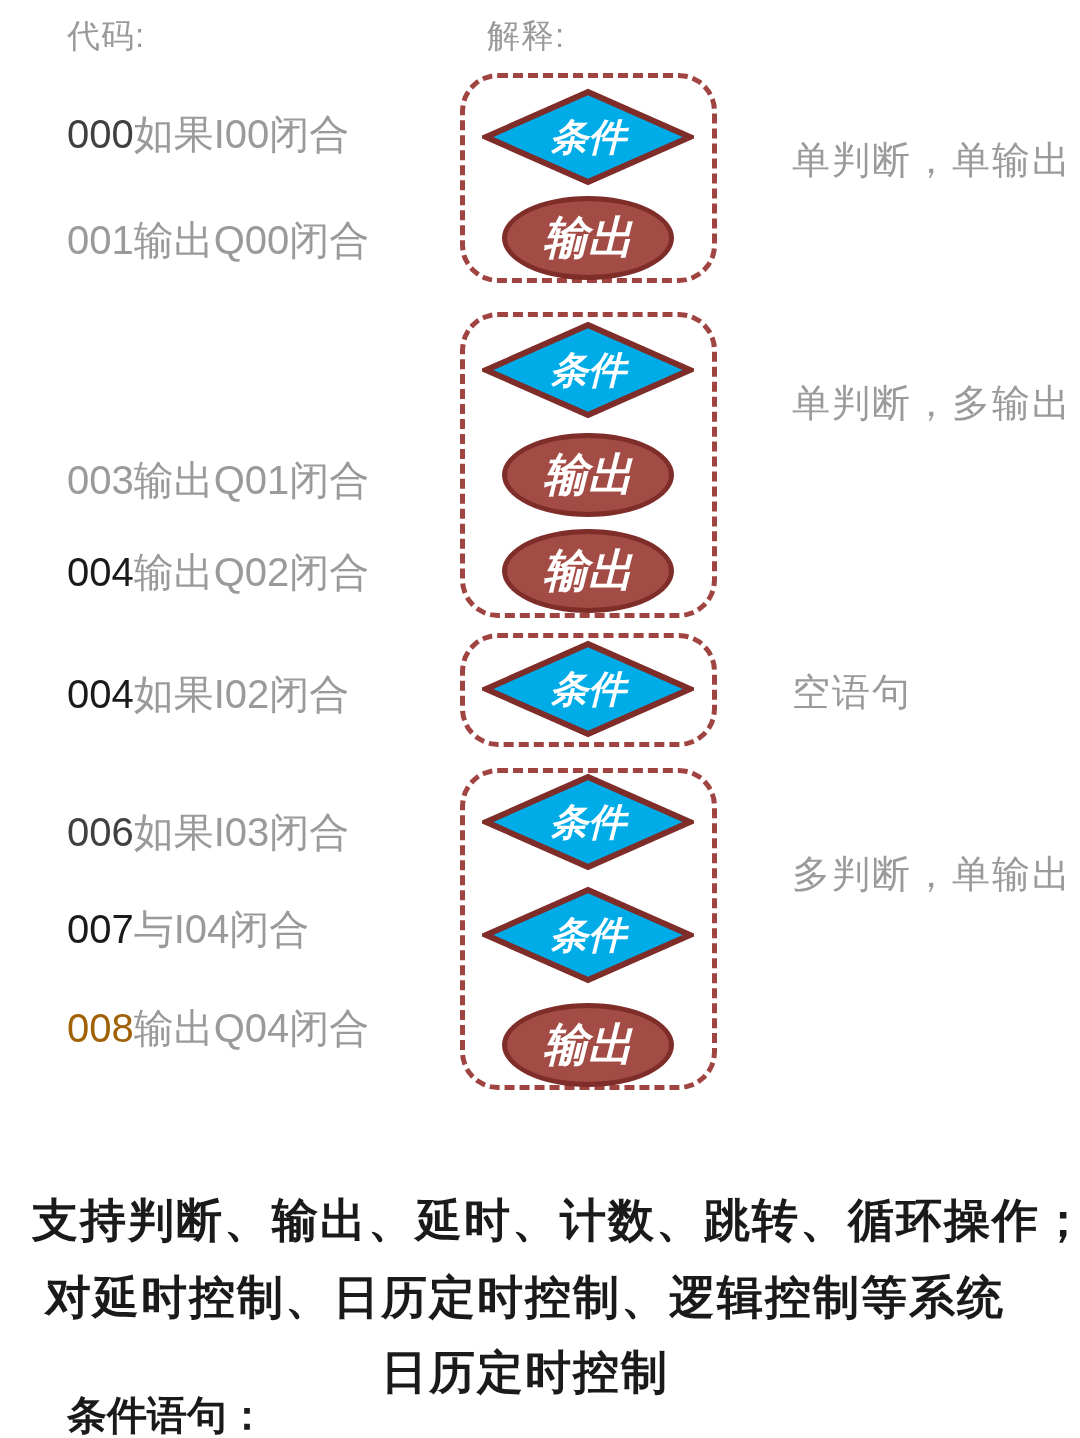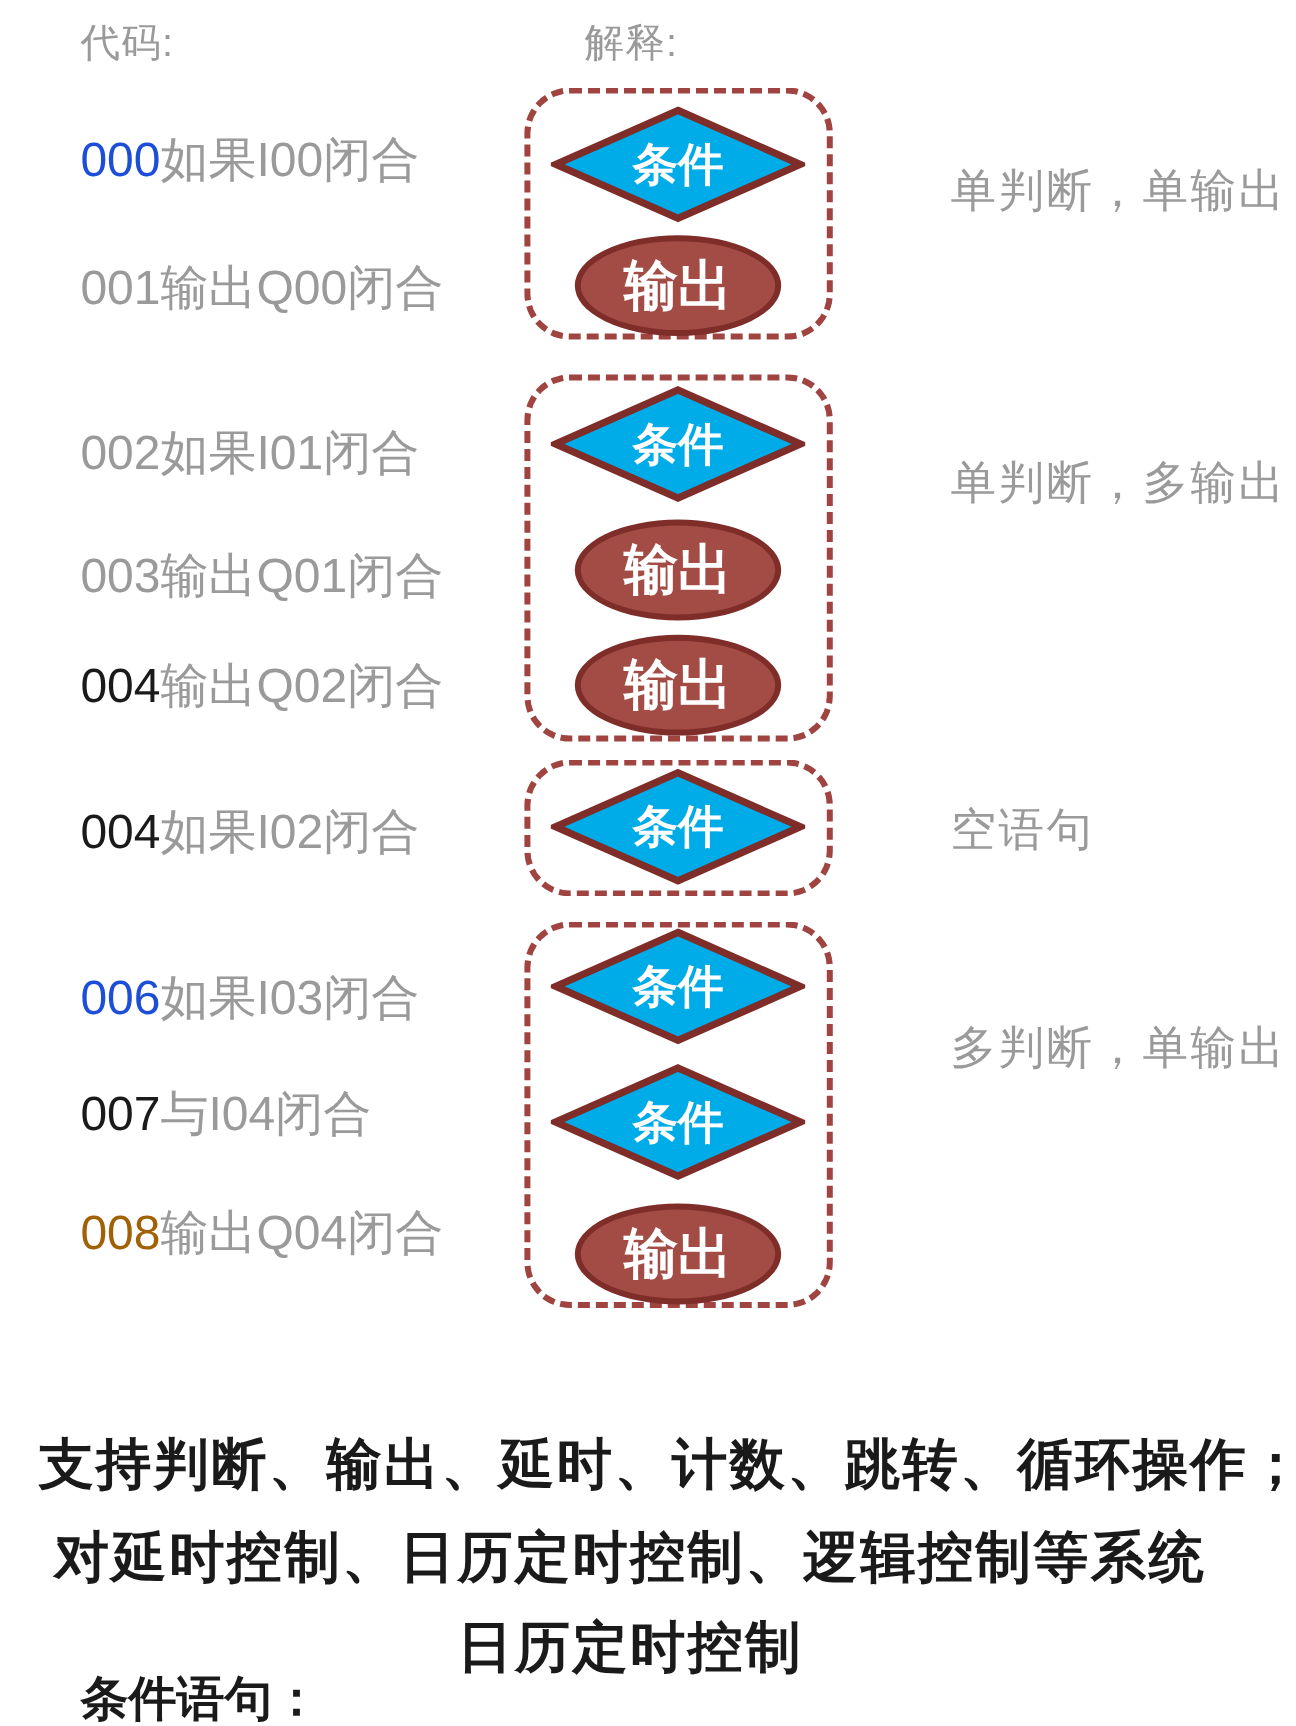--- a/index.html
+++ b/index.html
@@ -24,26 +24,27 @@
     position: absolute;
     left: 35px;
     font-size: 40px;
     line-height: 1.1;
     color: var(--text-gray);
     white-space: nowrap;
   }
   .code-line .num { color: var(--text-gray); }
   .group {
     position: absolute;
-    left: 405px;
+    left: 428px;
     width: 257px;
     box-sizing: border-box;
     border: 5px dashed var(--dash-red);
     border-radius: 38px;
     overflow: visible;
+    font-style: italic;
   }
   .diamond {
     position: absolute;
     left: 17px;
     width: 212px;
     height: 98px;
   }
   .diamond svg { position: absolute; left: 0; top: 0; }
   .diamond polygon {
     fill: var(--diamond-blue);
@@ -102,27 +103,26 @@
   }
 </style>
 </head>
 <body>
 
 <div id="canvas">
 
   <div class="hdr" style="left:35px; top:18px;">代码:</div>
   <div class="hdr" style="left:455px; top:18px;">解释:</div>
 
-  <div class="code-line" style="top:112px;"><span class="num" style="color: #1d4ed8;">000</span><span class="txt">如果I00闭合</span></div>
+  <div class="code-line" style="top:112px;"><span class="num" style="color: #404040;">000</span><span class="txt">如果I00闭合</span></div>
   <div class="code-line" style="top:218px;"><span class="num" style="color: rgb(154, 154, 154);">001</span><span class="txt">输出Q00闭合</span></div>
-  <div class="code-line" style="top:356px;"><span class="num" style="color: rgb(154, 154, 154);">002</span><span class="txt">如果I01闭合</span></div>
   <div class="code-line" style="top:458px;"><span class="num" style="color: rgb(154, 154, 154);">003</span><span class="txt">输出Q01闭合</span></div>
   <div class="code-line" style="top:550px;"><span class="num" style="color: rgb(26, 26, 26);">004</span><span class="txt">输出Q02闭合</span></div>
   <div class="code-line" style="top:672px;"><span class="num" style="color: rgb(26, 26, 26);">004</span><span class="txt">如果I02闭合</span></div>
-  <div class="code-line" style="top:810px;"><span class="num" style="color: #1d4ed8;">006</span><span class="txt">如果I03闭合</span></div>
+  <div class="code-line" style="top:810px;"><span class="num" style="color: #404040;">006</span><span class="txt">如果I03闭合</span></div>
   <div class="code-line" style="top:907px;"><span class="num" style="color: rgb(26, 26, 26); text-align: center;">007</span><span class="txt">与I04闭合</span></div>
   <div class="code-line" style="top:1006px;"><span class="num" style="color: #a16207;">008</span><span class="txt">输出Q04闭合</span></div>
 
   <div class="group" style="top:73px; height:210px;">
     <div class="diamond" style="top:10px;">
       <svg viewBox="0 0 212 98" width="212" height="98">
           <polygon points="106,4 208,49 106,94 4,49"></polygon>
         </svg>
       <span class="shape-text">条件</span>
     </div>

